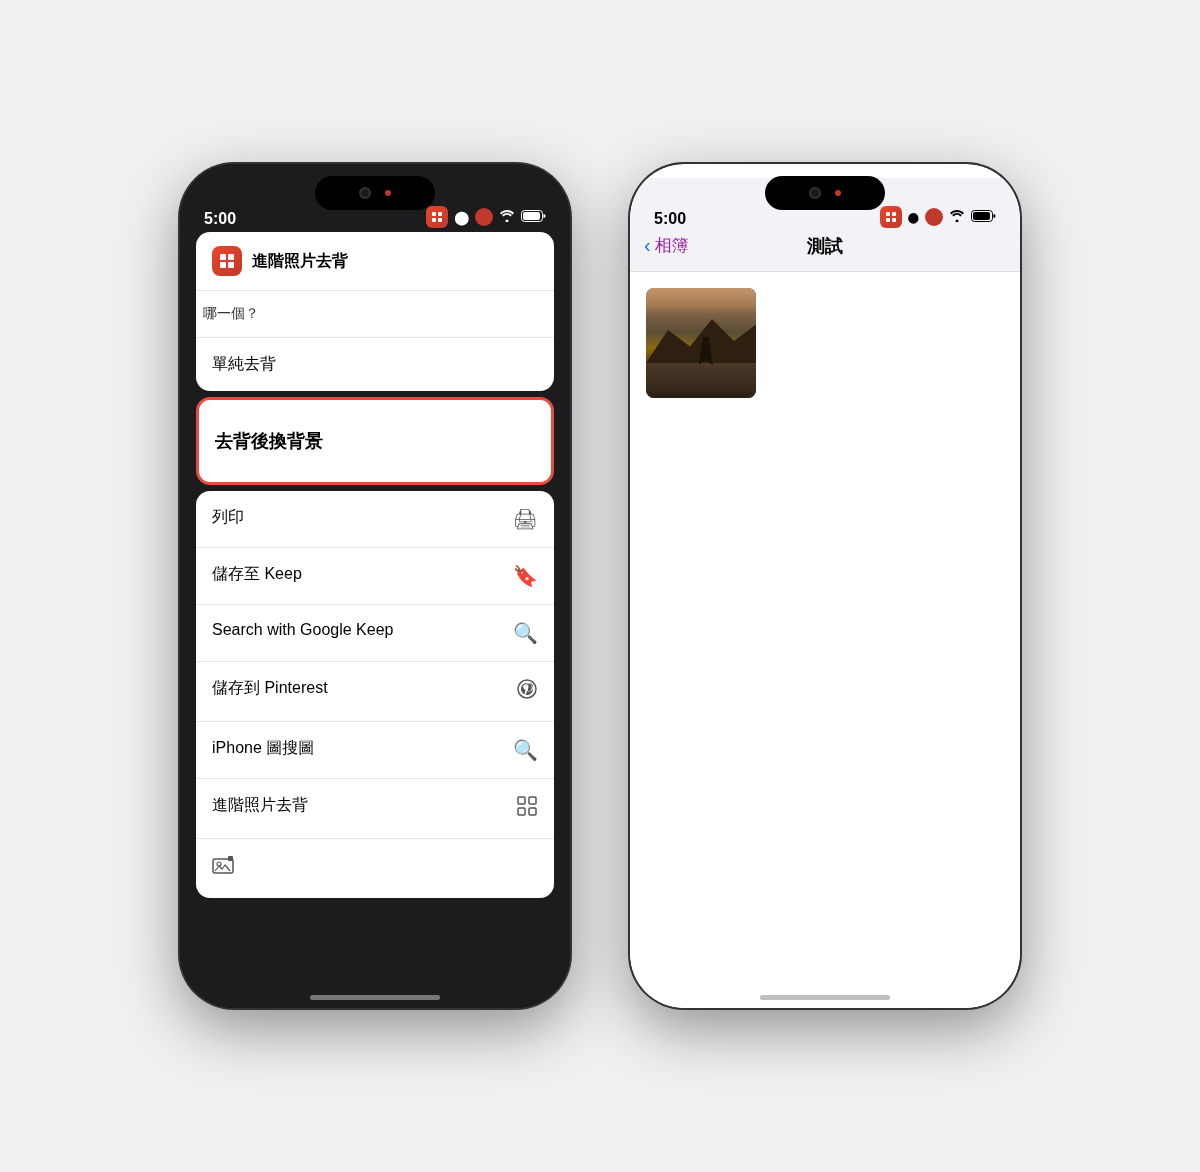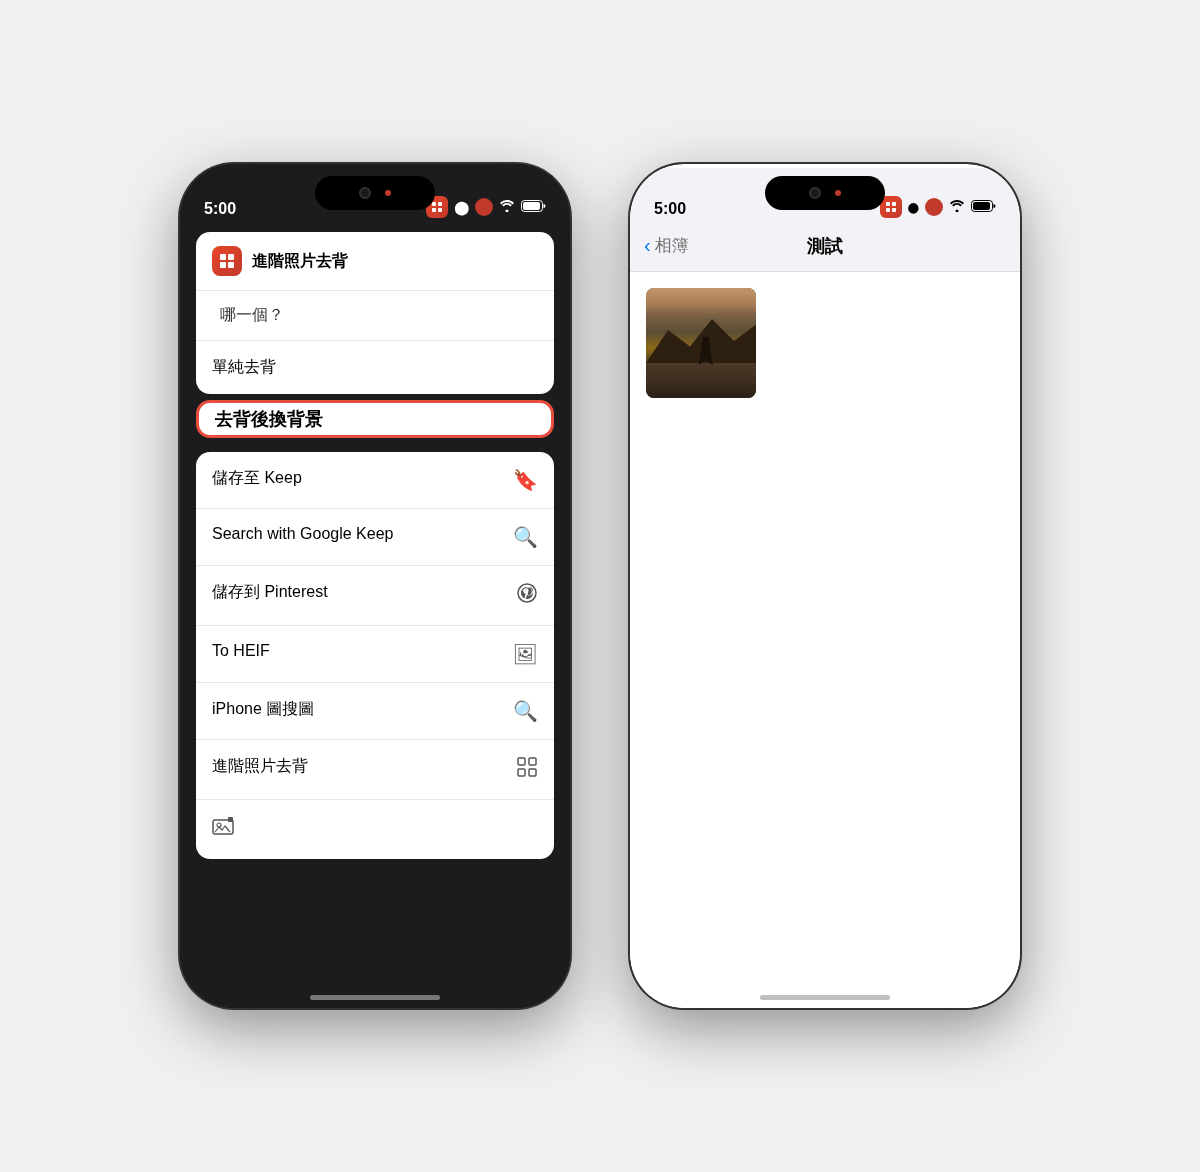--- a/index.html
+++ b/index.html
@@ -52,21 +52,21 @@
     .di-dot {
       width: 6px;
       height: 6px;
       background: #c0392b;
       border-radius: 50%;
     }
 
     
     .status-bar {
       position: absolute;
-      top: 4px;
+      top: 14px;
       left: 0;
       right: 0;
       height: 56px;
       display: flex;
       align-items: flex-end;
       justify-content: space-between;
       padding: 0 24px 6px;
       z-index: 50;
       color: #fff;
       font-size: 15px;
@@ -136,32 +136,32 @@
       align-items: center;
       justify-content: center;
       font-size: 16px;
     }
     .top-card-title {
       font-size: 16px;
       font-weight: 600;
       color: #000;
     }
     .top-card-subtitle {
-      font-size: 16px;
+      font-size: 14px;
       color: #333;
-      padding: 14px 24px;
+      padding: 14px 7px;
       border-bottom: 1px solid #e5e5ea;
     }
 
     
     .highlighted-option {
       background: #fff;
       border-radius: 14px;
-      padding: 4px 16px;
-      margin-bottom: 14px;
+      padding: 29px 16px;
+      margin-bottom: 6px;
       font-size: 18px;
       font-weight: 600;
       color: #000;
       border: 3px solid #e74c3c;
     }
 
     
     .action-list {
       background: #fff;
       border-radius: 14px;
@@ -352,39 +352,39 @@
           <span>單純去背</span>
         </div>
       </div>
 
       <div class="highlighted-option">
         <span>去背後換背景</span>
       </div>
 
       <div class="action-list">
         <div class="action-item">
+          <span>列印</span>
+          <span class="action-icon">🖨</span>
+        </div>
+        <div class="action-item">
           <span>儲存至 Keep</span>
           <span class="action-icon">🔖</span>
         </div>
         <div class="action-item">
           <span>Search with Google Keep</span>
           <span class="action-icon">🔍</span>
         </div>
         <div class="action-item">
           <span>儲存到 Pinterest</span>
           <span class="action-icon">
             <svg width="22" height="22" viewBox="0 0 22 22" fill="#555">
                 <circle cx="11" cy="11" r="9" stroke="#555" stroke-width="1.5" fill="none"></circle>
                 <path d="M11 5C7.7 5 5 7.7 5 11c0 2.5 1.5 4.6 3.7 5.5 0-.5 0-1.2.2-1.8l1-4.2s-.3-.5-.3-1.3c0-1.2.7-2.1 1.7-2.1.8 0 1.2.6 1.2 1.3 0 .8-.5 2-.7 3.1-.2.9.4 1.6 1.3 1.6 1.5 0 2.6-1.9 2.6-4.2 0-1.7-1.2-3-3-3-2.1 0-3.3 1.6-3.3 3.2 0 .6.2 1.2.5 1.5.1.1.1.2.1.3l-.2.8c-.1.3-.3.3-.5.2-1.4-.6-2.2-2.5-2.2-4C8 7.7 10.1 5 13 5c2.3 0 4.1 1.6 4.1 3.8 0 2.6-1.6 4.7-3.8 4.7-1 0-1.8-.5-2.1-1.1l-.6 2.1c-.2.8-.7 1.7-1.1 2.4.5.2 1 .2 1.5.2 3.3 0 6-2.7 6-6s-2.7-6-6-6z" fill="#555"></path>
               </svg>
           </span>
-        </div>
-        <div class="action-item">
-          <span>To HEIF</span>
-          <span class="action-icon">🖼</span>
         </div>
         <div class="action-item">
           <span>iPhone 圖搜圖</span>
           <span class="action-icon">🔍</span>
         </div>
         <div class="action-item">
           <span>進階照片去背</span>
           <span class="action-icon">
             <svg width="22" height="22" viewBox="0 0 22 22" fill="#555">
                 <rect x="2" y="2" width="7" height="7" rx="1" stroke="#555" stroke-width="1.5" fill="none"></rect>
@@ -445,21 +445,21 @@
     </div>
 
     <div class="dynamic-island">
       <div class="di-camera"></div>
       <div class="di-dot"></div>
     </div>
 
     <div class="right-nav-bar">
       <div class="nav-back">
         <span style="font-size:20px; color:#007aff;">‹</span>
-        <span style="color:#737373;">相簿</span>
+        <span style="color:#a21caf;">相簿</span>
       </div>
       <span class="nav-title">測試</span>
     </div>
 
     <div class="right-content">
       <div class="photo-thumbnail">
         <div class="photo-mountain"></div>
       </div>
     </div>
 

